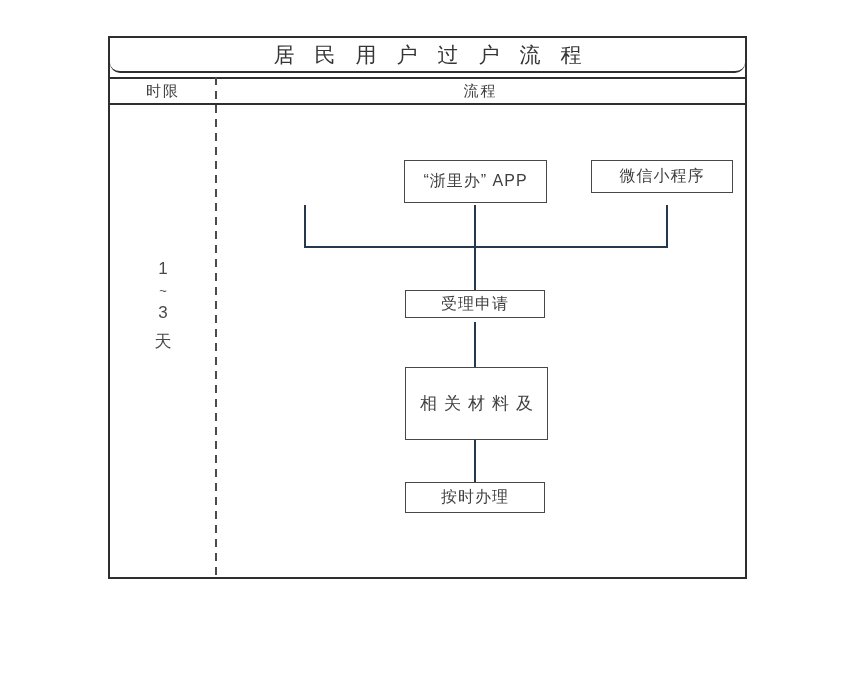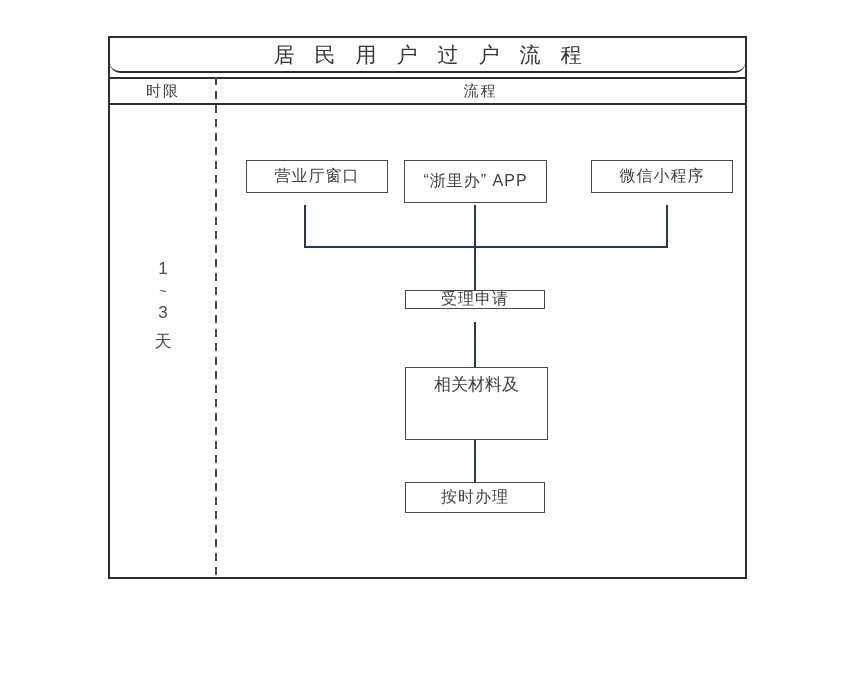--- a/index.html
+++ b/index.html
@@ -82,24 +82,24 @@
     background: #ffffff;
     display: flex; align-items: center; justify-content: center;
     font-size: 16px;
     letter-spacing: 1px;
     color: #3f3f3f;
     white-space: nowrap;
   }
   .node-a { left: 136px; top: 122px; width: 142px; height: 33px; }
   .node-b { left: 294px; top: 122px; width: 143px; height: 43px; }
   .node-c { left: 453px; top: 122px; width: 142px; height: 33px; margin-left: 28px; }
-  .node-d { left: 295px; top: 252px; width: 140px; height: 19px; }
+  .node-d { left: 295px; top: 252px; width: 140px; height: 28px; }
   .node-e {
     left: 295px; top: 329px; width: 143px; height: 73px;
-    flex-direction: row; justify-content: center;
+    flex-direction: column; justify-content: center;
     padding: 0 14px;
     align-items: stretch;
   }
   .node-e .jline {
     text-align: justify;
     text-align-last: justify;
     line-height: 33px;
     font-size: 17px;
     letter-spacing: 0;
   }
@@ -133,21 +133,20 @@
 
   <div class="col-divider"></div>
 
   <div class="duration">
     <span class="d-line">1</span>
     <span class="d-tilde">~</span>
     <span class="d-line">3</span>
     <span class="d-day">天</span>
   </div>
 
-  <div class="node node-a">营业厅窗口</div>
   <div class="node node-b">“浙里办” APP</div>
   <div class="node node-c">微信小程序</div>
 
   <div class="conn v stub-1"></div>
   <div class="conn v stub-2"></div>
   <div class="conn v stub-3"></div>
   <div class="conn h hline"></div>
   <div class="conn v drop-1"></div>
 
   <div class="node node-d">受理申请</div>

